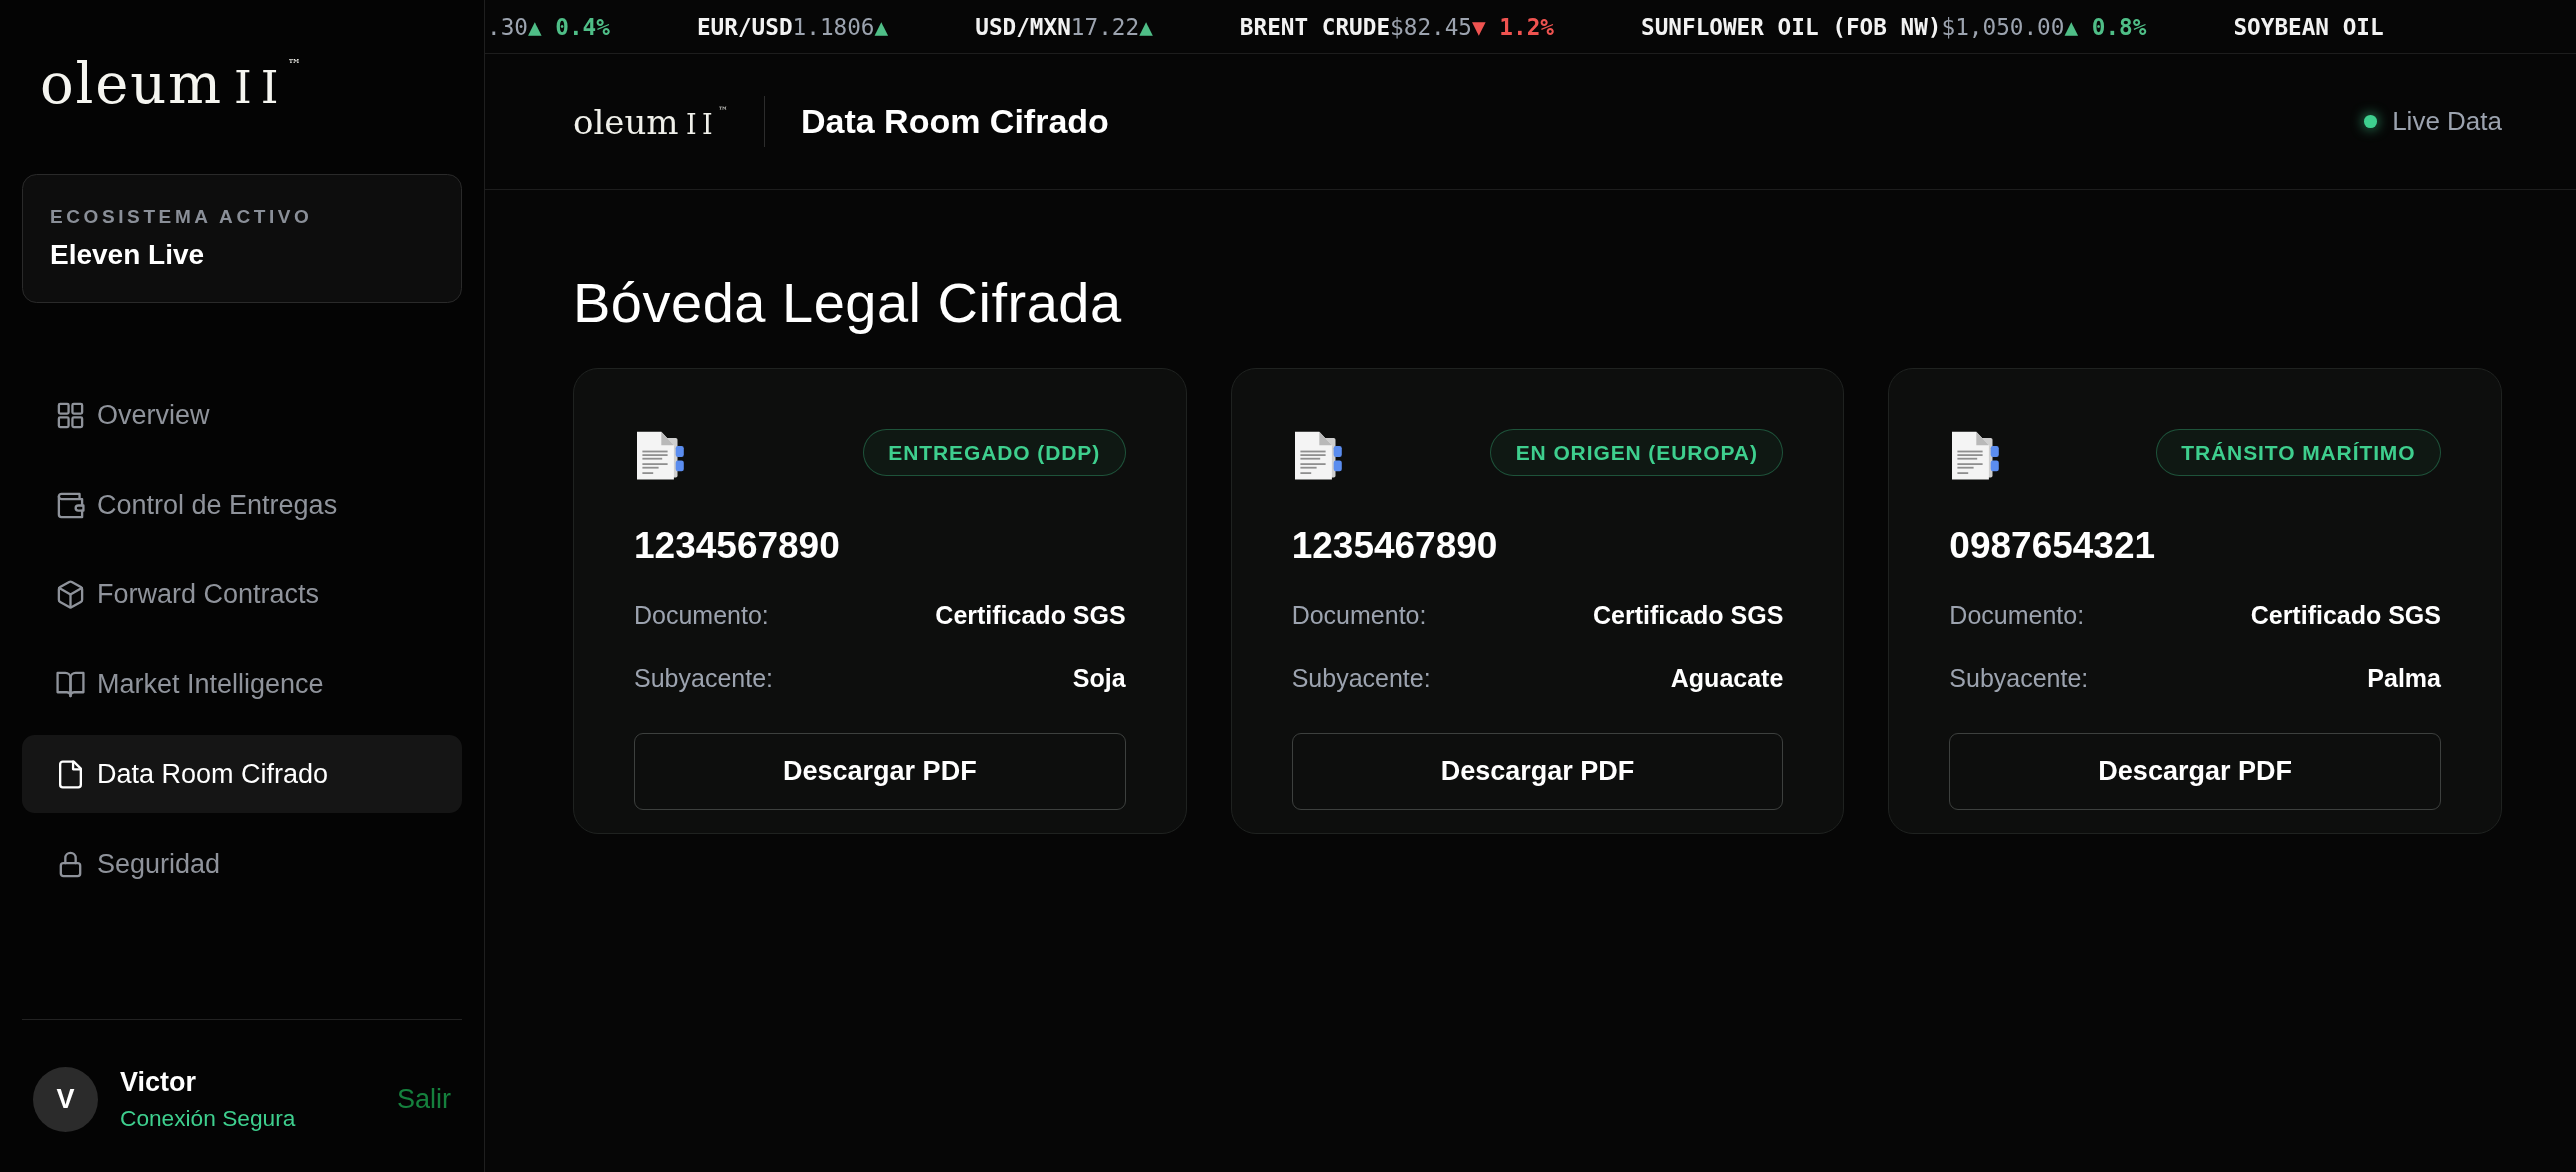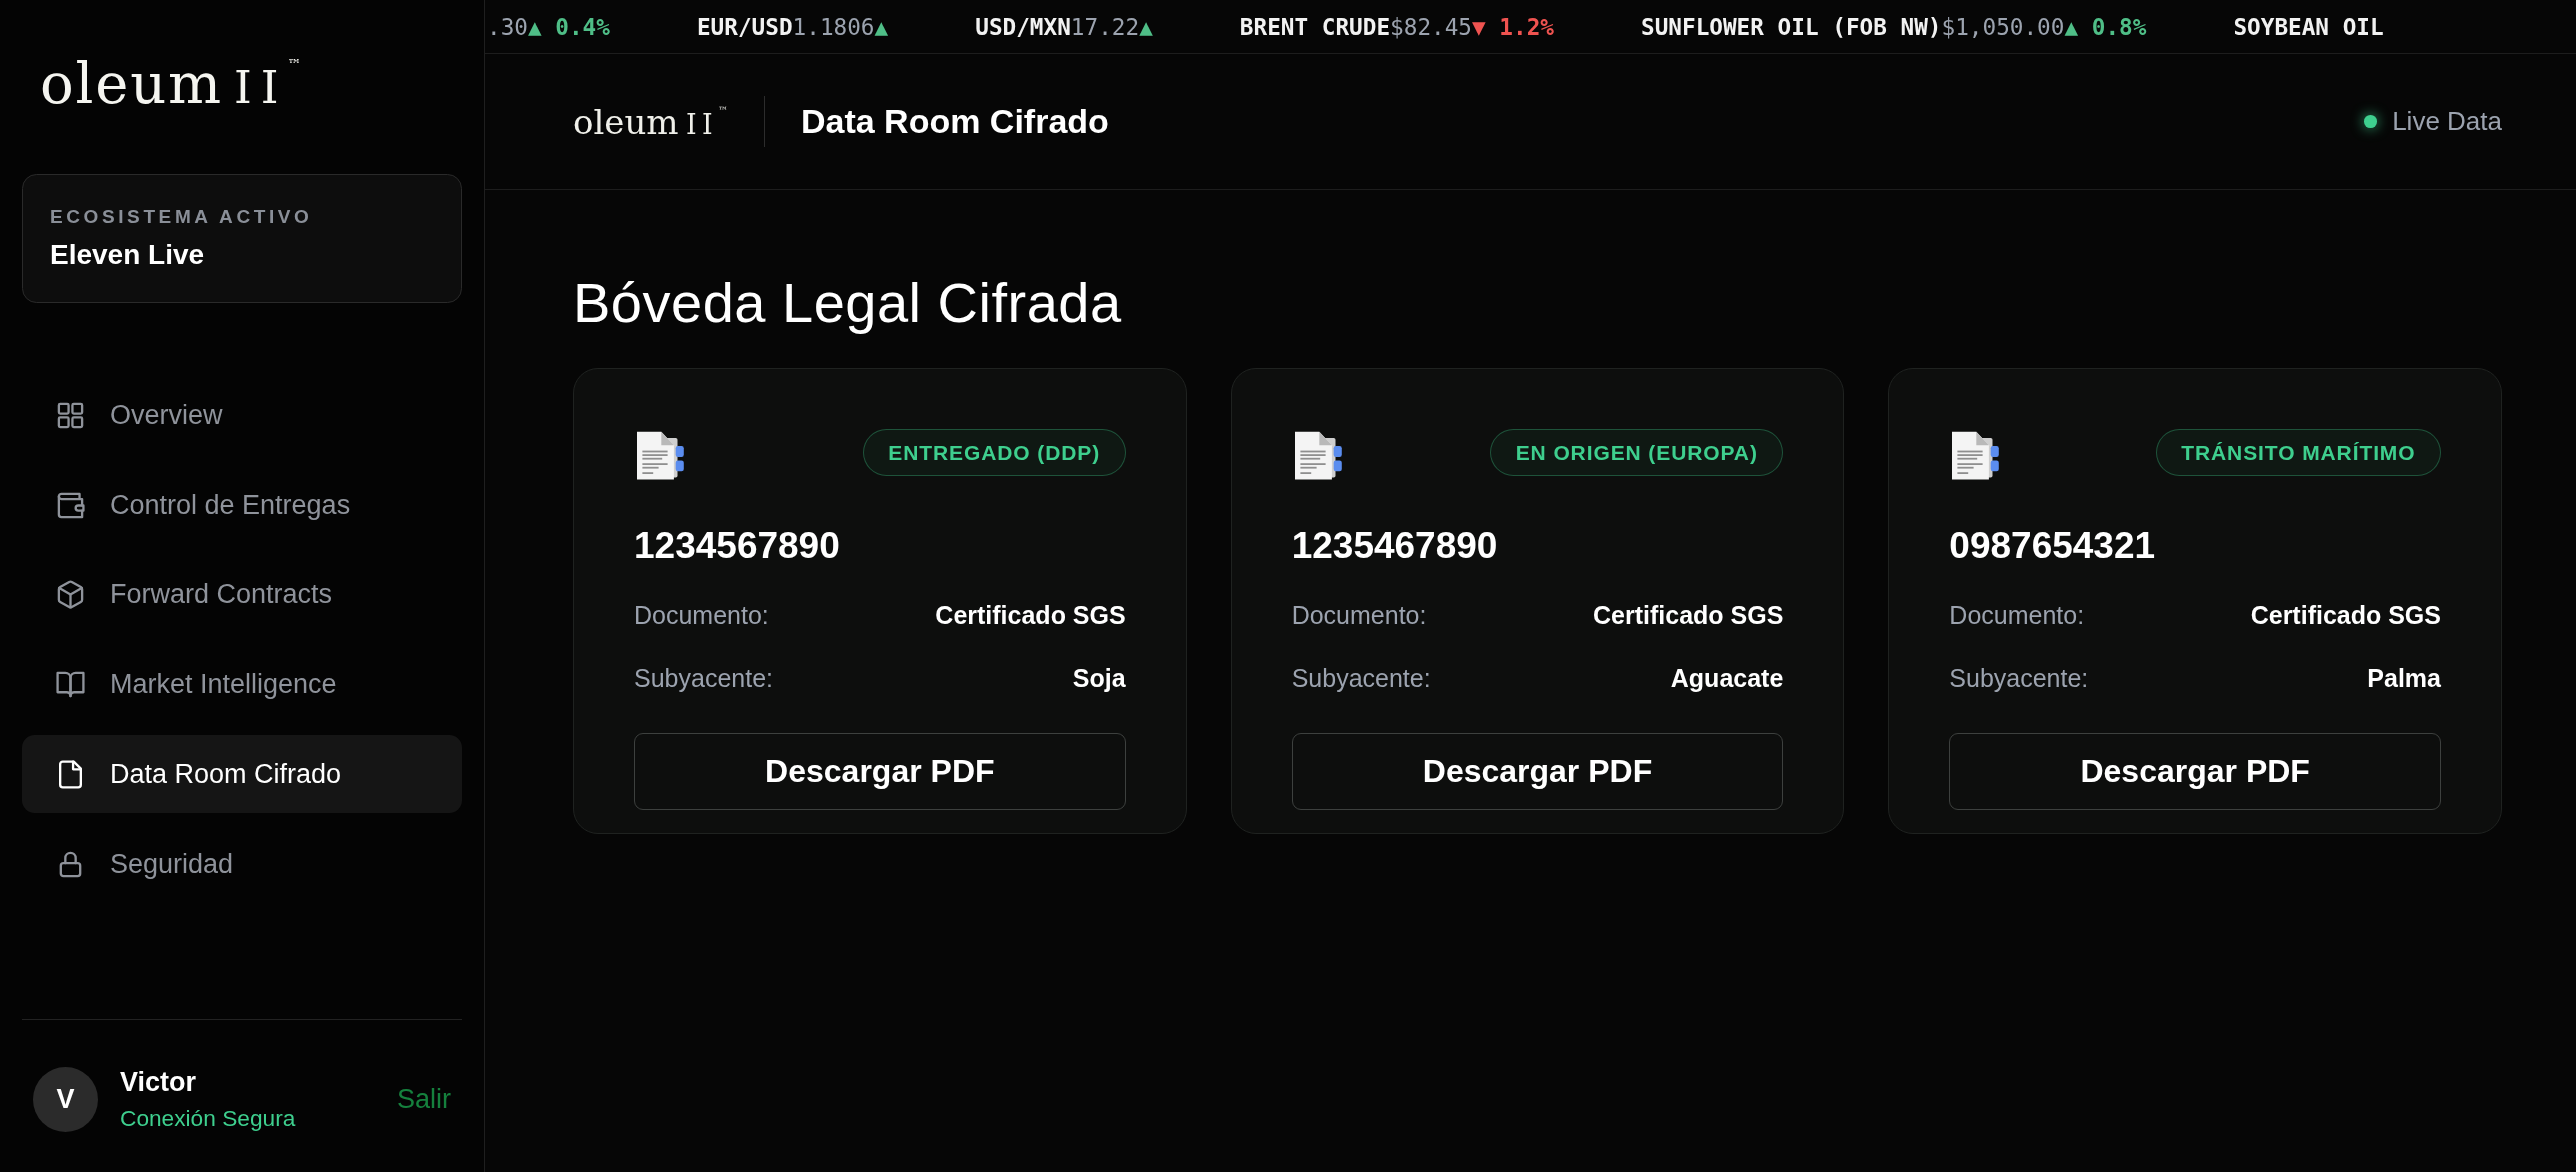--- a/index.html
+++ b/index.html
@@ -26,21 +26,21 @@
           padding-left:18px; margin-top:14.5px; letter-spacing:1.8px; }
   .logo .ii { font-size:45px; letter-spacing:9px; margin-left:11px; }
   .logo sup { font-size:13.6px; vertical-align:34px; letter-spacing:0; }
 
   .eco-box { margin-top:58px; border:0.9px solid #2a2a2a; background:#0d0d0d;
              border-radius:14.5px; padding:31px 27px; }
   .eco-label { color:#8a8f98; font-size:19px; font-weight:600; letter-spacing:3.6px; }
   .eco-value { color:#fff; font-size:28px; font-weight:600; margin-top:11.8px; }
 
   .nav { margin-top:73px; display:flex; flex-direction:column; gap:11.8px; }
-  .nav-item { display:flex; align-items:center; gap:24px; height:78px;
+  .nav-item { display:flex; align-items:center; gap:11px; height:78px;
               padding:0 33px; border-radius:12.7px; color:#8f939b; font-size:27px;
               cursor:pointer; }
   .nav-item.active { background:#151515; color:#fff; }
   .nav-icon { display:flex; }
   .nav-icon svg { width:31px; height:31px; stroke:currentColor; fill:none;
                   stroke-width:1.8; stroke-linecap:round; stroke-linejoin:round; }
 
   .sidebar-footer { position:absolute; left:22px; right:22px; bottom:0;
                     border-top:0.9px solid #222; padding:47px 11px 40px; }
   .user-row { display:flex; align-items:center; gap:22px; }
@@ -79,21 +79,21 @@
   .badge { border:0.9px solid rgba(62,207,142,.32); background:rgba(62,207,142,.05);
            color:#3ecf8e; font-size:21px; font-weight:600; letter-spacing:0.9px;
            border-radius:905px; padding:11.8px 24.5px; line-height:1; }
   .card-id { font-size:37px; font-weight:700; margin-top:42px; }
   .row { display:flex; justify-content:space-between; align-items:center;
          margin-top:34px; font-size:25px; }
   .row .k { color:#9ca3af; }
   .row .v { color:#fff; font-weight:600; }
   .download { display:block; width:100%; margin-top:40px; height:77px;
               background:transparent; border:0.9px solid #3d403e; border-radius:9px;
-              color:#fff; font-size:32px; font-weight:600; font-family:inherit;
+              color:#fff; font-size:27px; font-weight:600; font-family:inherit;
               cursor:pointer; }
 </style>
 </head>
 <body>
 
 <div class="ticker">
   <span class="ticker-item">
     <span class="t-label"></span>
     <span class="t-value">.30</span>
     <span class="t-change up">▲ 0.4%</span>

